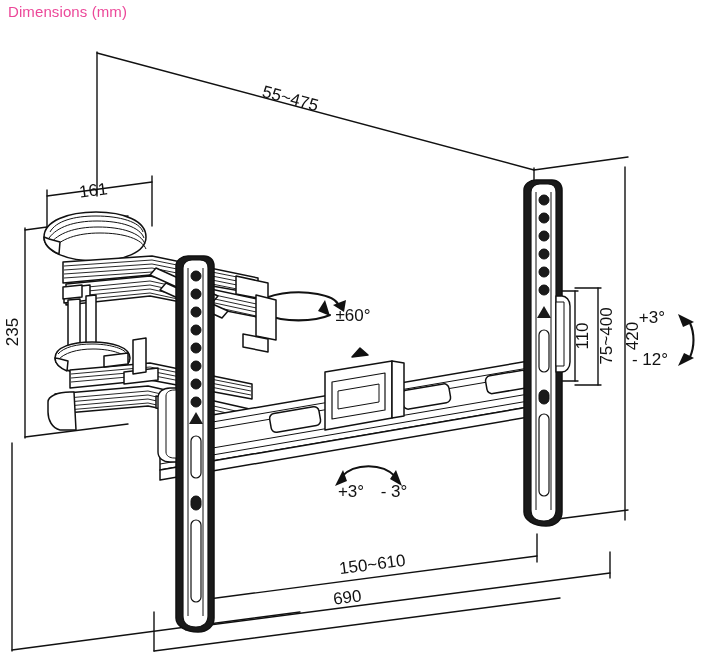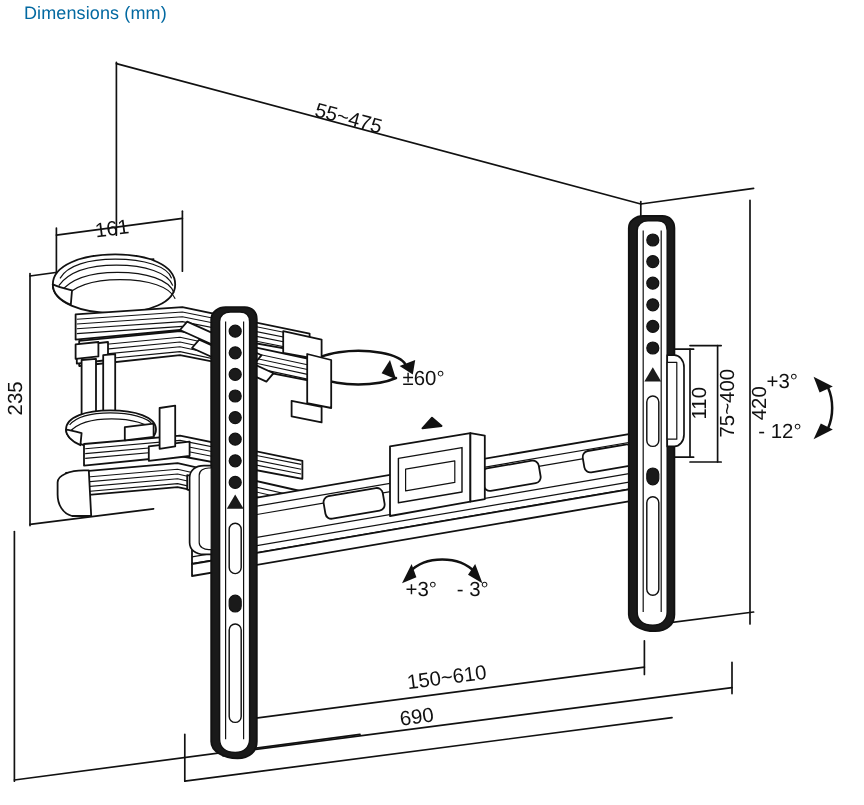--- a/index.html
+++ b/index.html
@@ -18,23 +18,22 @@
     overflow: hidden;
     background: #ffffff;
   }
   #title {
     position: absolute;
     left: 8px;
     top: 2px;
     font-size: 15px;
     line-height: 20px;
     letter-spacing: 0.1px;
-    color: #0369a1;
+    color: #ec4899;
     white-space: nowrap;
-    margin-left: 12px;
   }
   #drawing {
     position: absolute;
     left: 0;
     top: 0;
     width: 720px;
     height: 671px;
   }
   .dimtext {
     font-family: "Liberation Sans", sans-serif;

